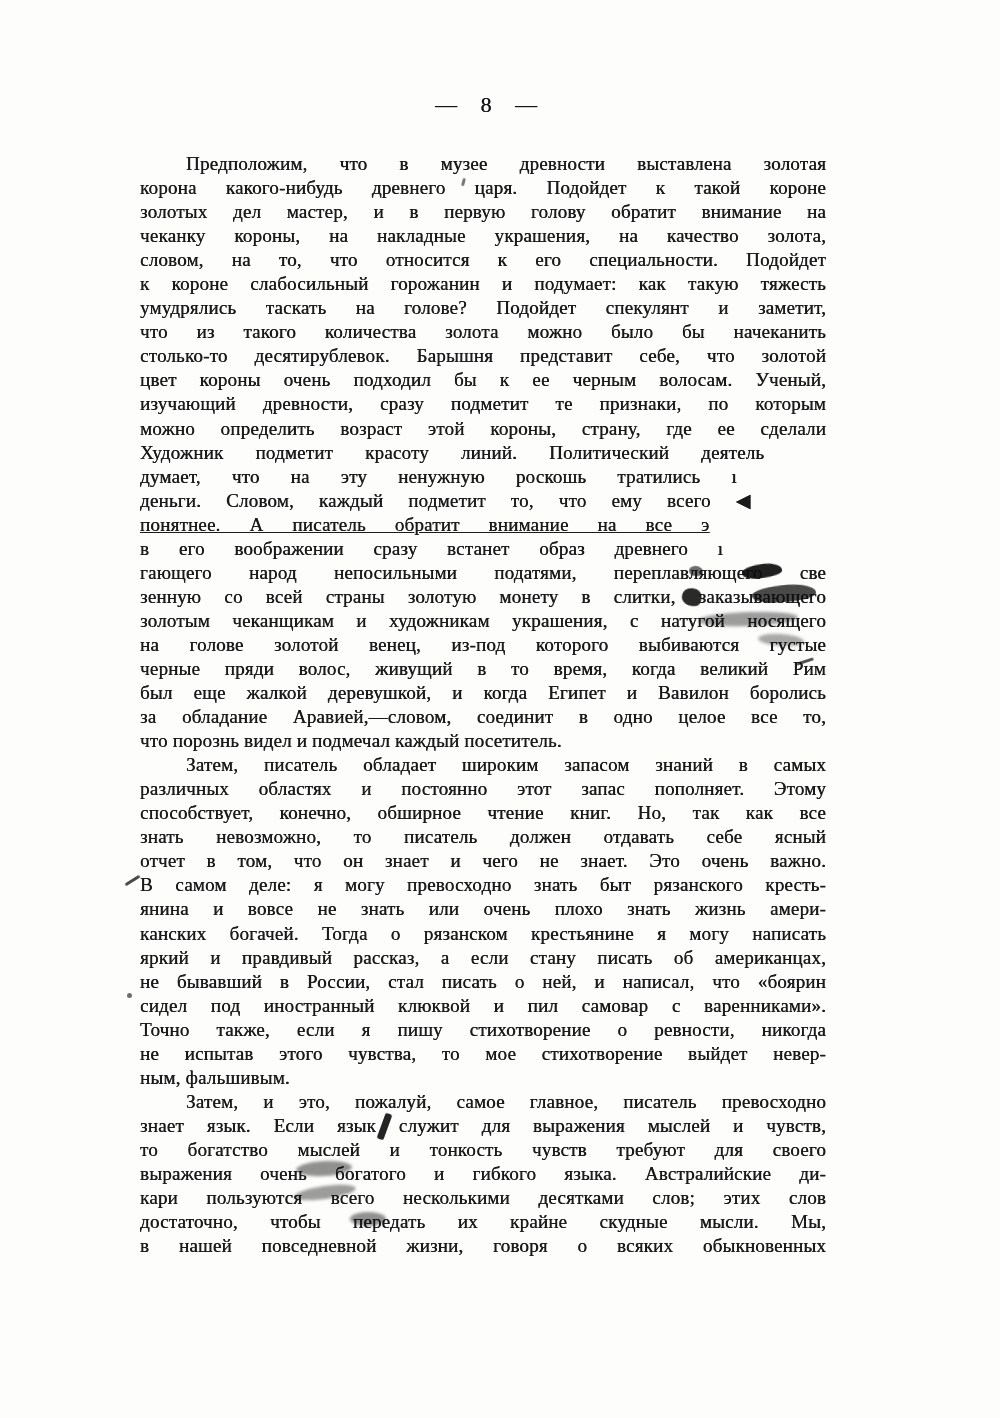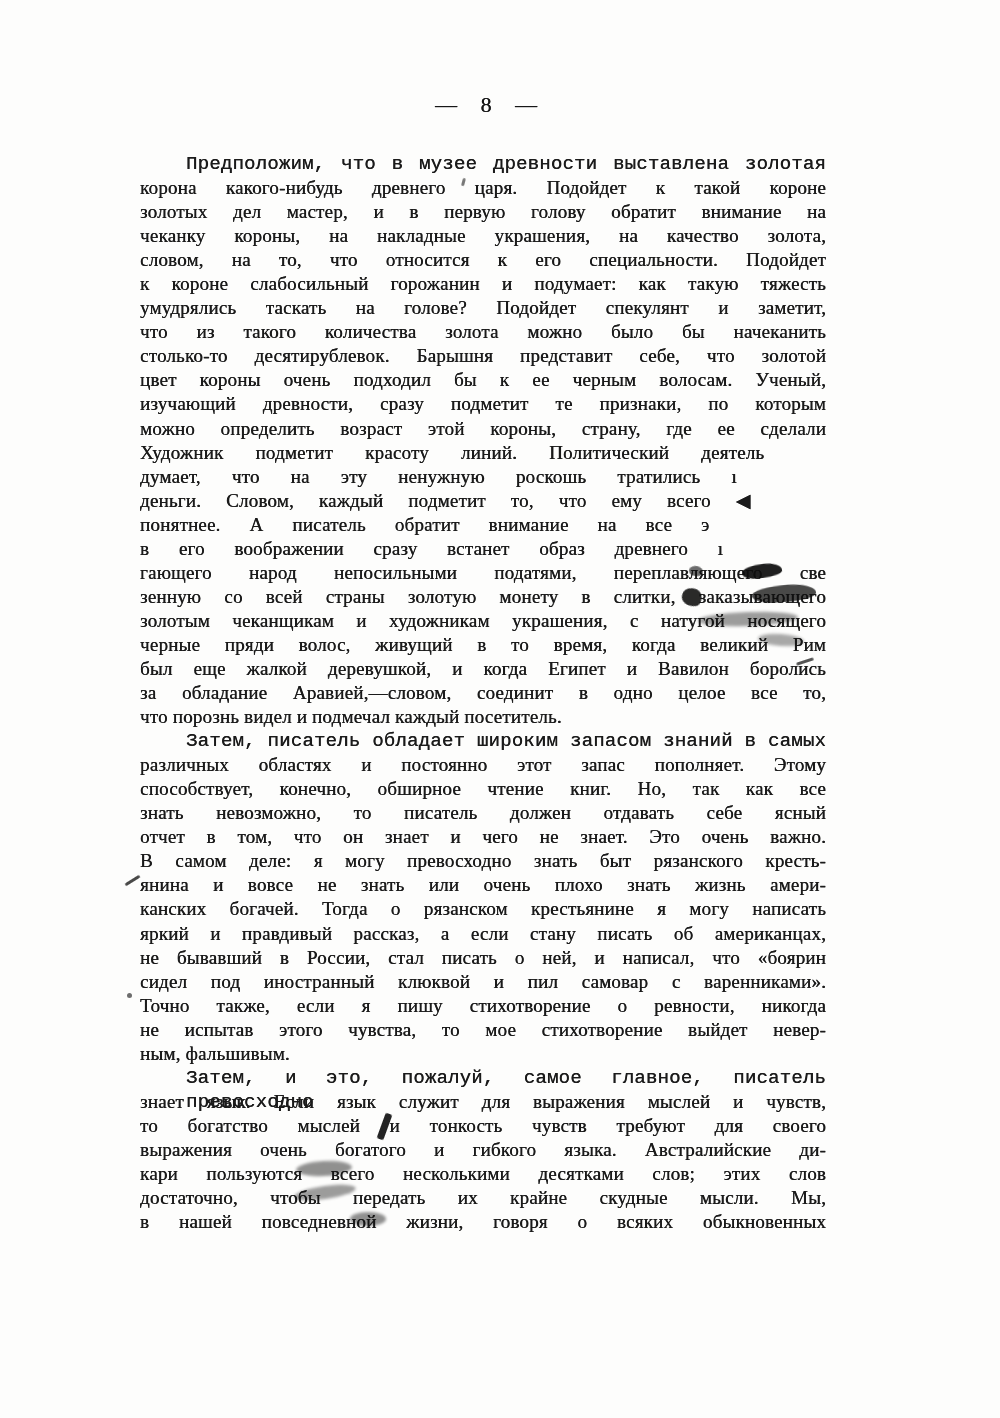--- a/index.html
+++ b/index.html
@@ -38,21 +38,21 @@
   .line {
     font-size: 19px;
     line-height: 24.05px;
     height: 24.05px;
     text-align: justify;
     text-align-last: justify;
     white-space: normal;
     letter-spacing: 0.2px;
     text-shadow: 0.35px 0 0 currentColor; 
   }
-  .line.indent { padding-left: 46px; box-sizing: border-box; font-family: Liberation Mono, monospace; }
+  .line.indent { padding-left: 46px; box-sizing: border-box; }
   .line.last { text-align-last: left; font-family: Liberation Serif, serif; }
   
   .art { position: absolute; background: #0d0d0d; pointer-events: none; }
   .art.blob   { border-radius: 62% 48% 55% 45% / 55% 60% 45% 50%; filter: blur(0.5px); }
   .art.smudge { border-radius: 50%; filter: blur(1.8px); }
   .art.stroke { border-radius: 2px; filter: blur(0.3px); }
   .art.dot    { border-radius: 50%; }
 </style>
 </head>
 <body>
@@ -71,25 +71,26 @@
         <div class="line">к короне слабосильный горожанин и подумает: как такую тяжесть</div>
         <div class="line">умудрялись таскать на голове? Подойдет спекулянт и заметит,</div>
         <div class="line">что из такого количества золота можно было бы начеканить</div>
         <div class="line">столько-то десятирублевок. Барышня представит себе, что золотой</div>
         <div class="line">цвет короны очень подходил бы к ее черным волосам. Ученый,</div>
         <div class="line">изучающий древности, сразу подметит те признаки, по которым</div>
         <div class="line">можно определить возраст этой короны, страну, где ее сделали</div>
         <div class="line" style="width: 91%;">Художник подметит красоту линий. Политический деятель</div>
         <div class="line" style="width: 87%;">думает, что на эту ненужную роскошь тратились ı</div>
         <div class="line" style="width: 89%;">деньги. Словом, каждый подметит то, что ему всего ◀</div>
-        <div class="line" style="width: 83%;">понятнее. А писатель обратит внимание на все э</div>
+        <div class="line" style="width: 83%; text-decoration: underline;">понятнее. А писатель обратит внимание на все э</div>
         <div class="line" style="width: 85%;">в его воображении сразу встанет образ древнего ı</div>
         <div class="line">гающего народ непосильными податями, переплавляющего све</div>
         <div class="line">зенную со всей страны золотую монету в слитки, заказывающего</div>
         <div class="line">золотым чеканщикам и художникам украшения, с натугой носящего</div>
+        <div class="line">на голове золотой венец, из-под которого выбиваются густые</div>
         <div class="line">черные пряди волос, живущий в то время, когда великий Рим</div>
         <div class="line">был еще жалкой деревушкой, и когда Египет и Вавилон боролись</div>
         <div class="line">за обладание Аравией,—словом, соединит в одно целое все то,</div>
         <div class="line last">что порознь видел и подмечал каждый посетитель.</div>
       </div>
       <div class="paragraph">
         <div class="line indent">Затем, писатель обладает широким запасом знаний в самых</div>
         <div class="line">различных областях и постоянно этот запас пополняет. Этому</div>
         <div class="line">способствует, конечно, обширное чтение книг. Но, так как все</div>
         <div class="line">знать невозможно, то писатель должен отдавать себе ясный</div>

